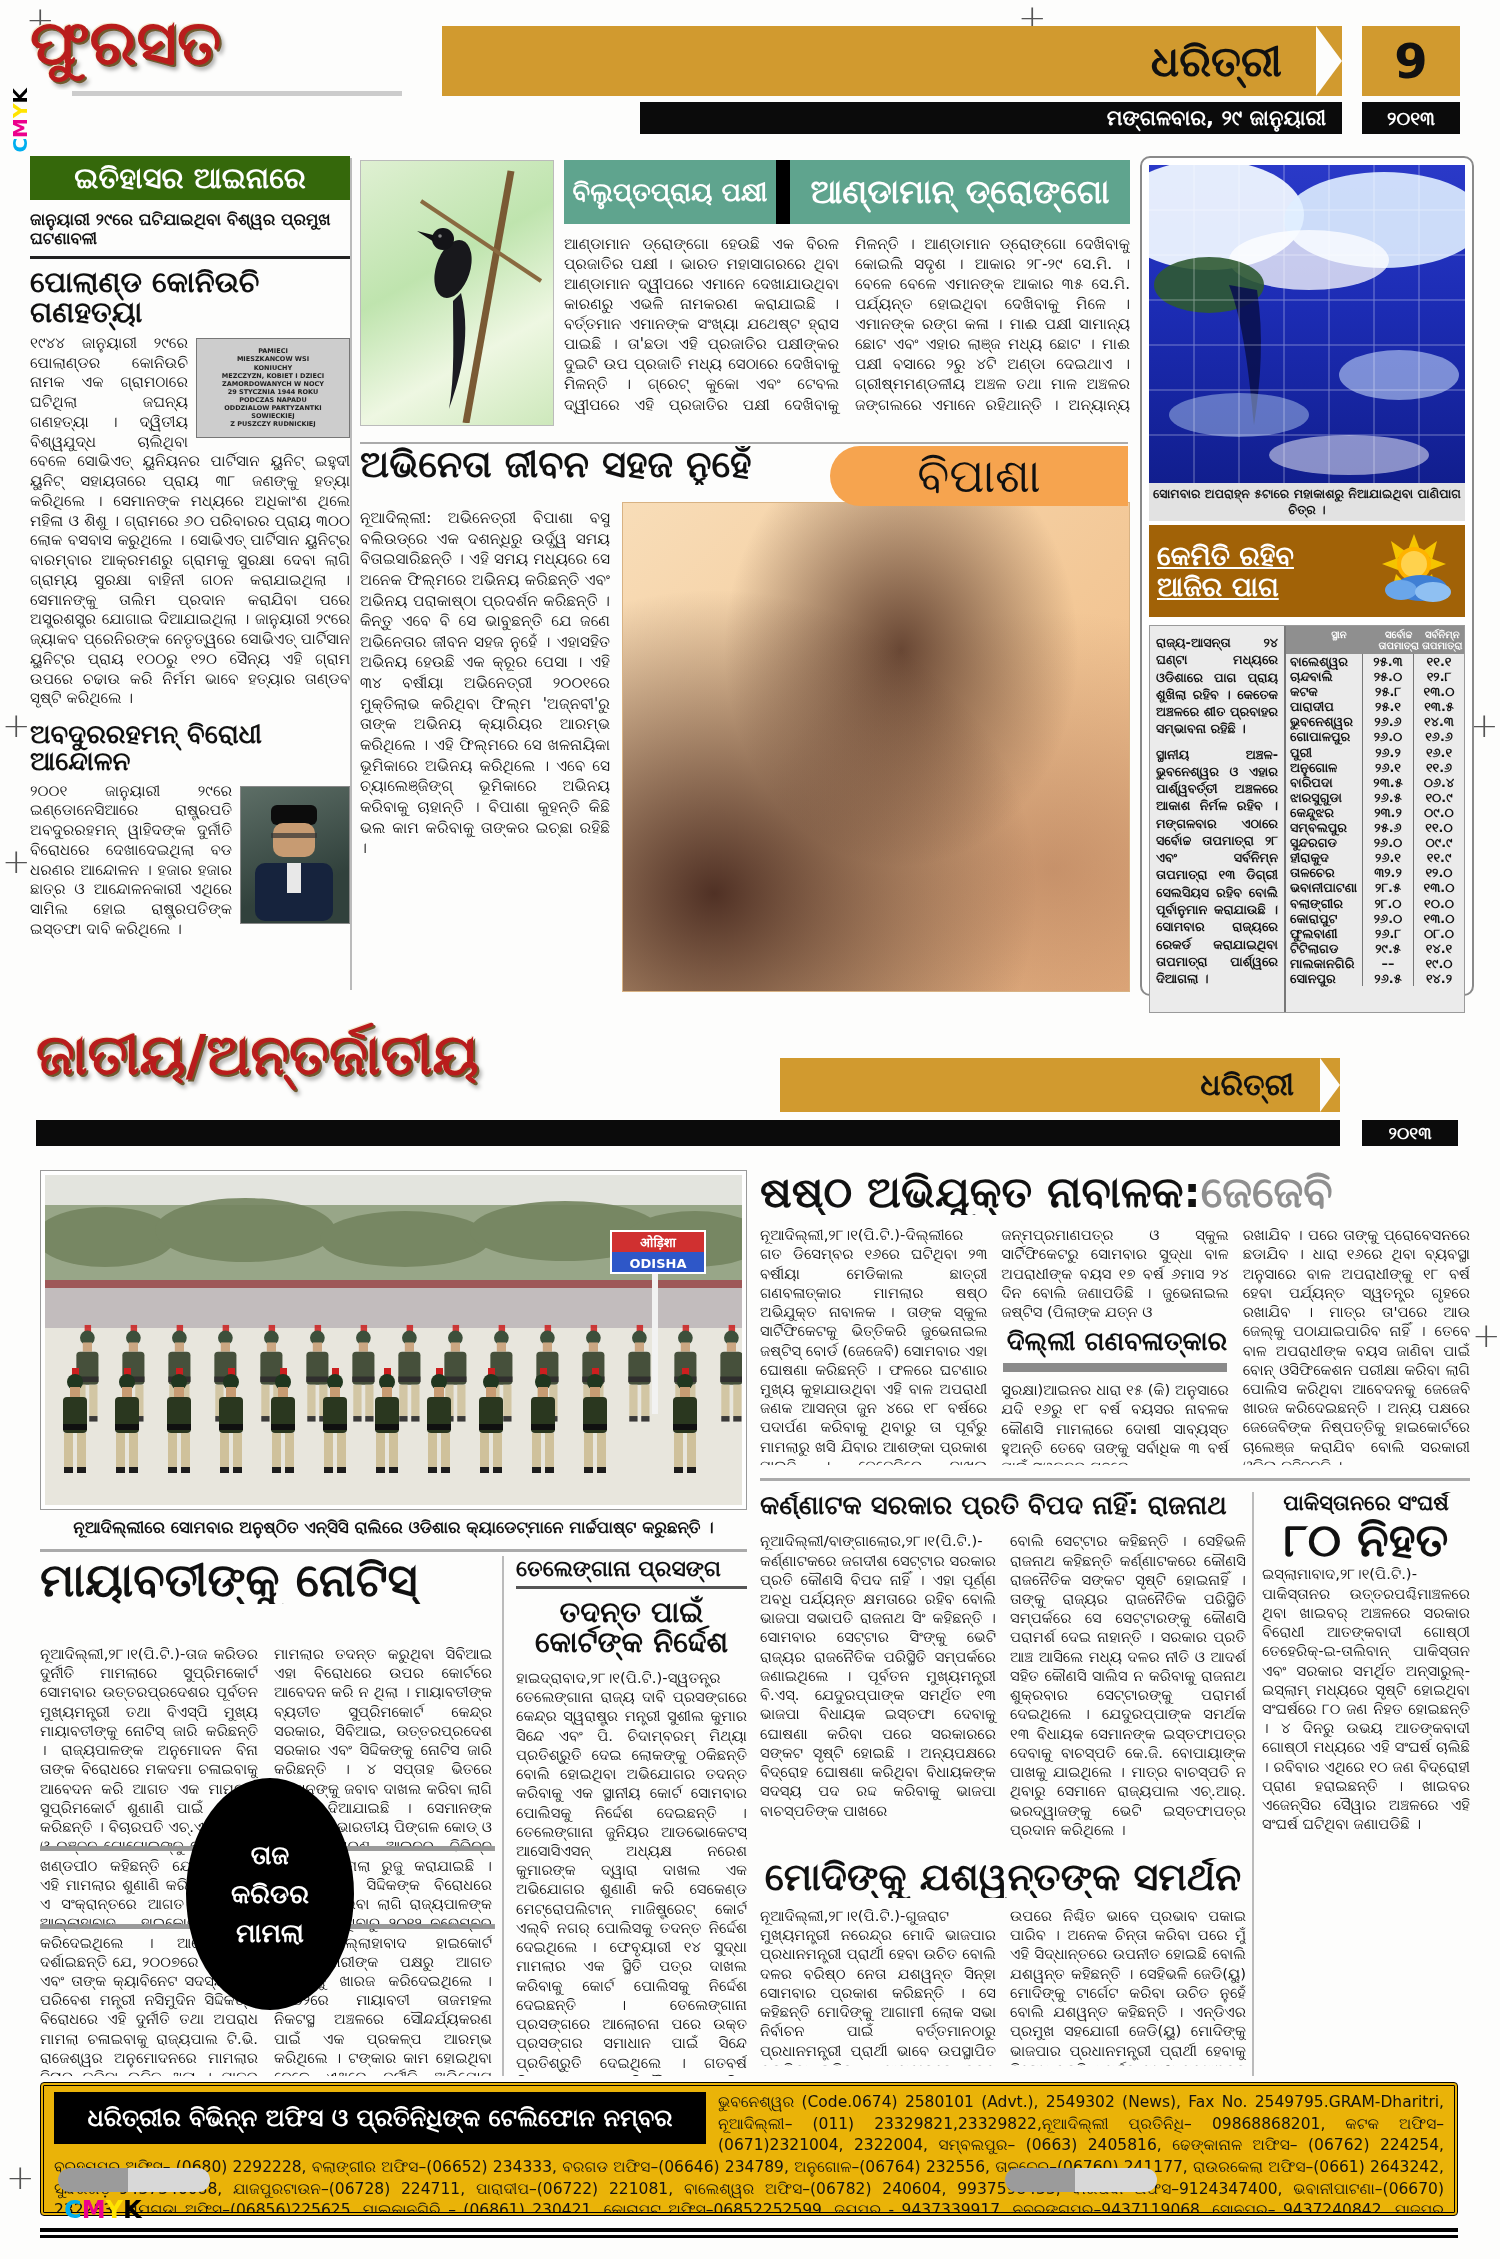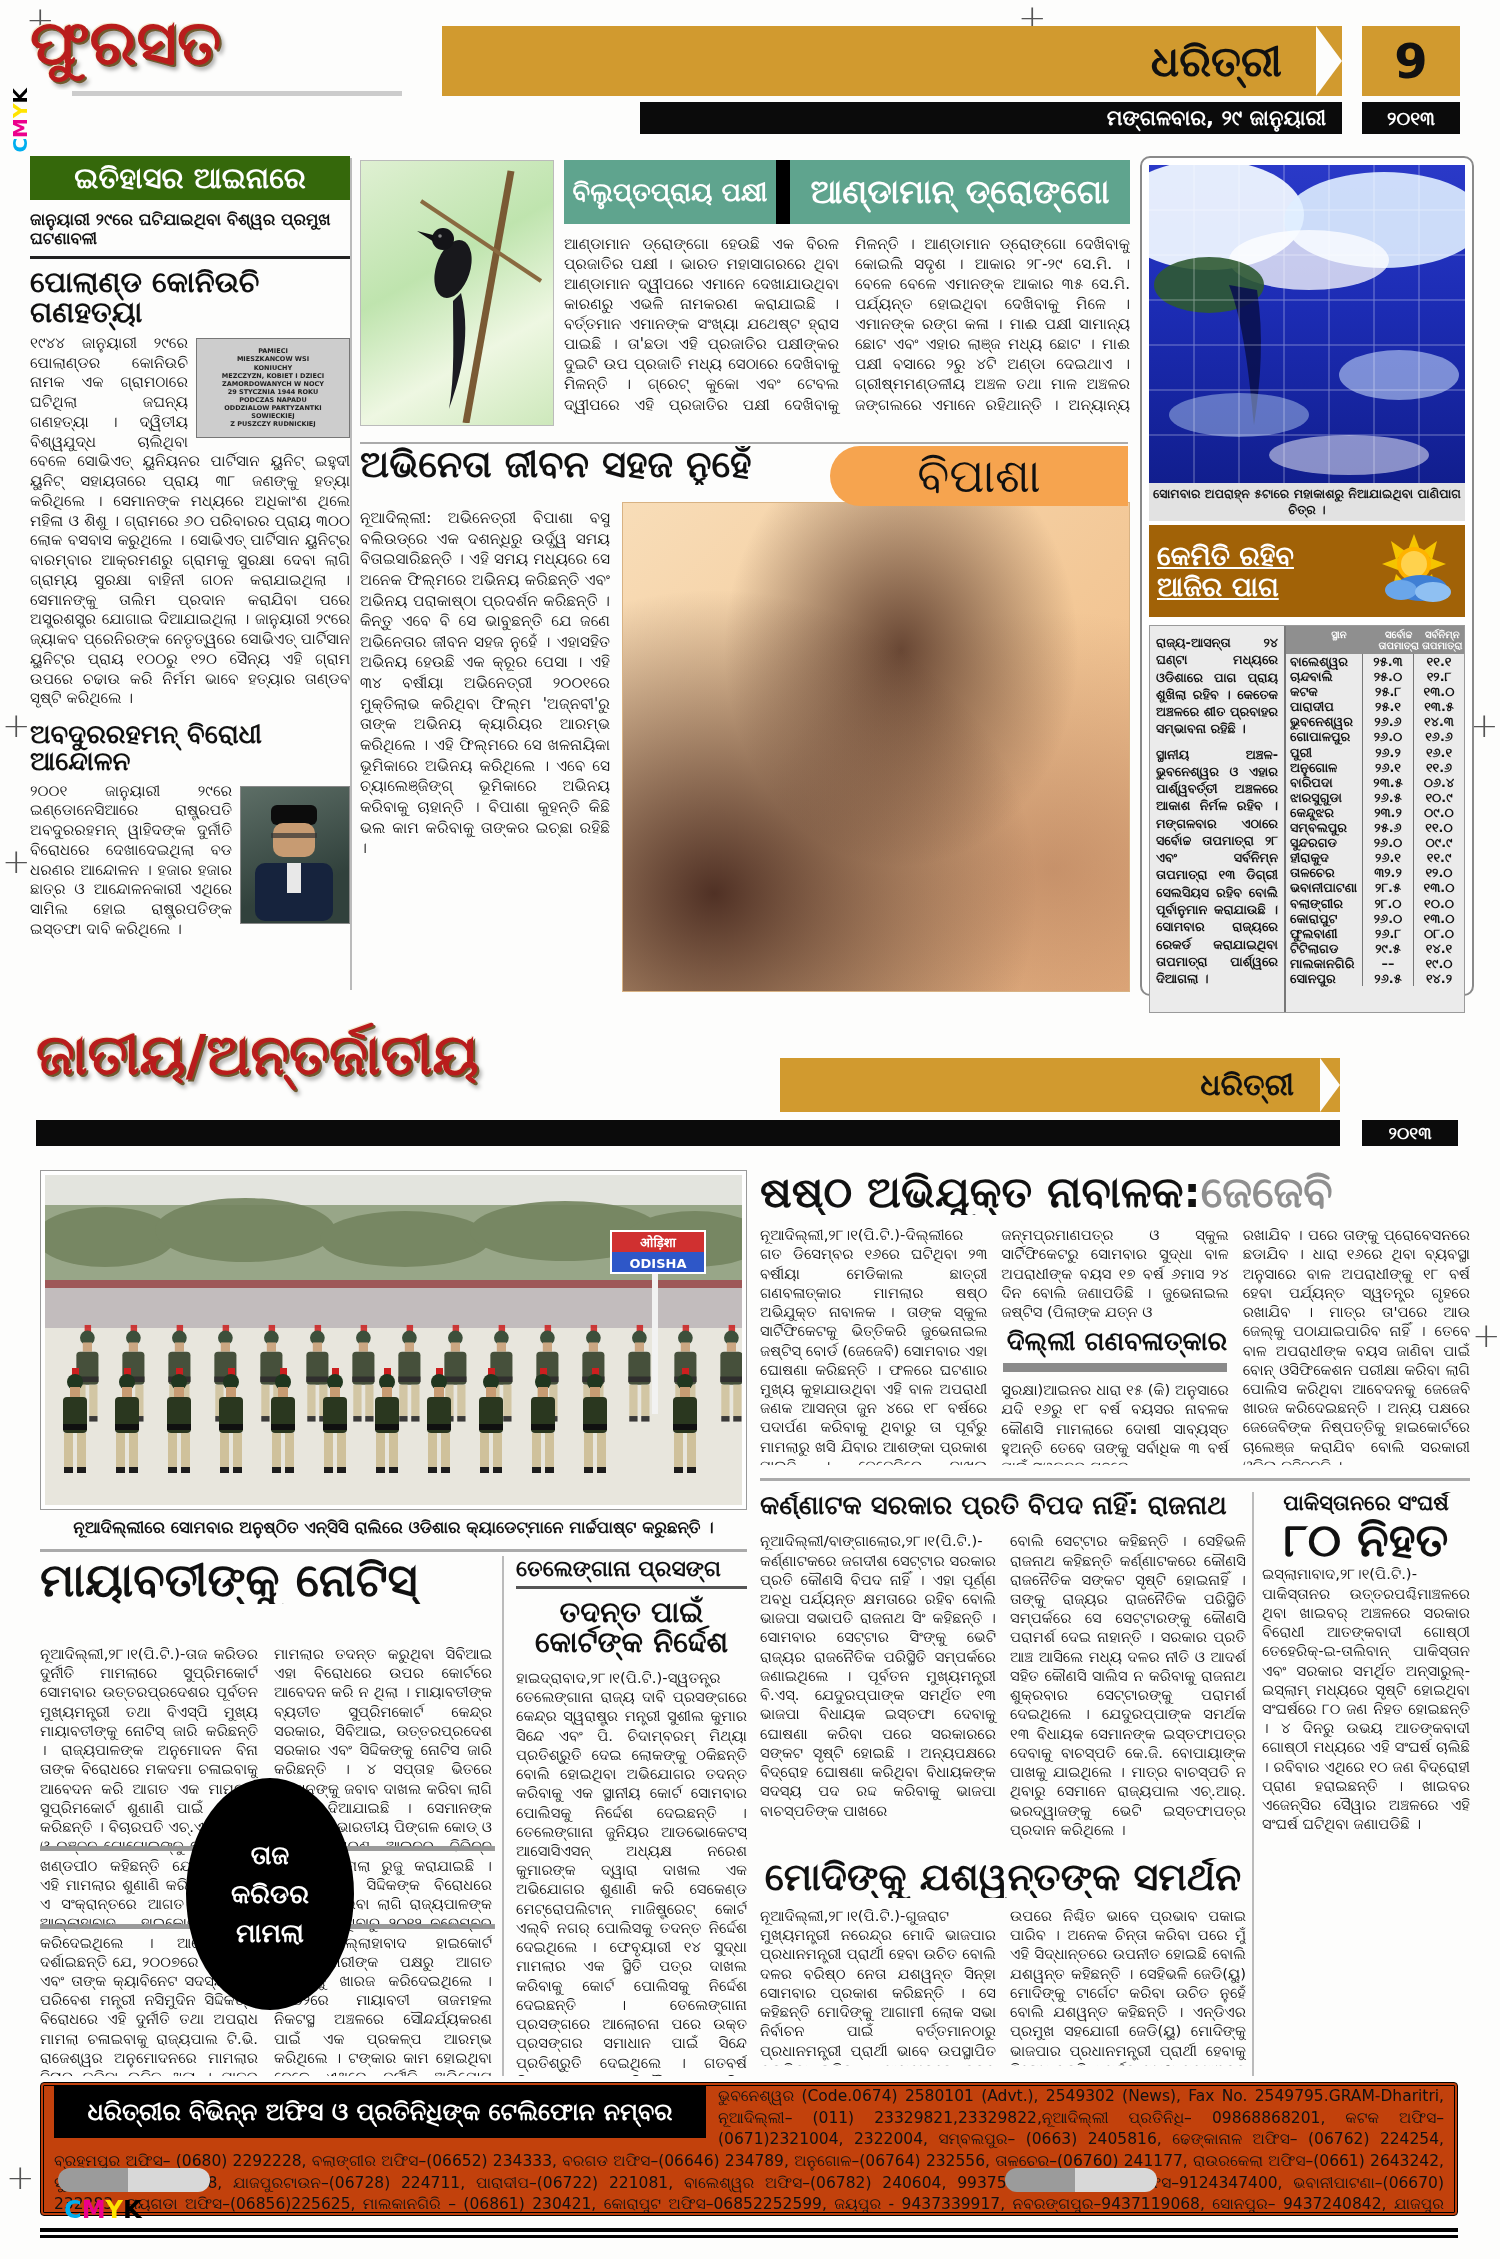--- a/index.html
+++ b/index.html
@@ -58,21 +58,21 @@
   .cap{font-weight:bold;font-size:16.5px;text-align:center;}
   .colflex{display:flex;gap:14px;}
   .ncol{font-size:14.8px;line-height:1.3;}
   .inset-h{font-weight:bold;font-size:26px;text-align:center;margin:4px 0 2px 4px;}
   .inset-bar{height:9px;background:#8a8a8a;margin:4px 2px 8px 2px;}
   .kicker{font-weight:bold;font-size:22px;border-bottom:3px solid #555;padding-bottom:5px;margin-bottom:8px;}
   .oval{background:#000;color:#fff;border-radius:50%;display:flex;align-items:center;justify-content:center;
         text-align:center;font-weight:bold;font-size:26px;line-height:1.5;white-space:pre-line;z-index:3;}
   .gline{background:#9a9a9a;height:5px;z-index:2;}
   
-  .phonebox{border:4px double #000;border-radius:4px;background:#c2410c;padding:0 10px;}
+  .phonebox{border:4px double #000;border-radius:4px;background:#eab308;padding:6px 10px;}
   .phoneban{float:left;width:652px;height:52px;background:#000;color:#fff;font-weight:bold;font-size:24px;
             display:flex;align-items:center;justify-content:center;margin:0 12px 4px 0;}
   .phonetxt{font-size:15.5px;line-height:1.4;text-align:justify;font-weight:500;}
   .dblrule{height:11px;background:linear-gradient(#000 0 4px,transparent 4px 7px,#000 7px 10px,transparent 10px);}
   
   .cross{position:absolute;color:#555;font-size:34px;font-weight:100;line-height:1;}
   .cmyk{font-weight:bold;}
   .cmyk .c{color:#00aeef}.cmyk .m{color:#ec008c}.cmyk .y{color:#ffe400}.cmyk .k{color:#000}
   .pill{position:absolute;width:152px;height:24px;border-radius:12px;
         background:linear-gradient(90deg,#9b9b9b 0 46%,#d8d8d8 46% 100%);}

